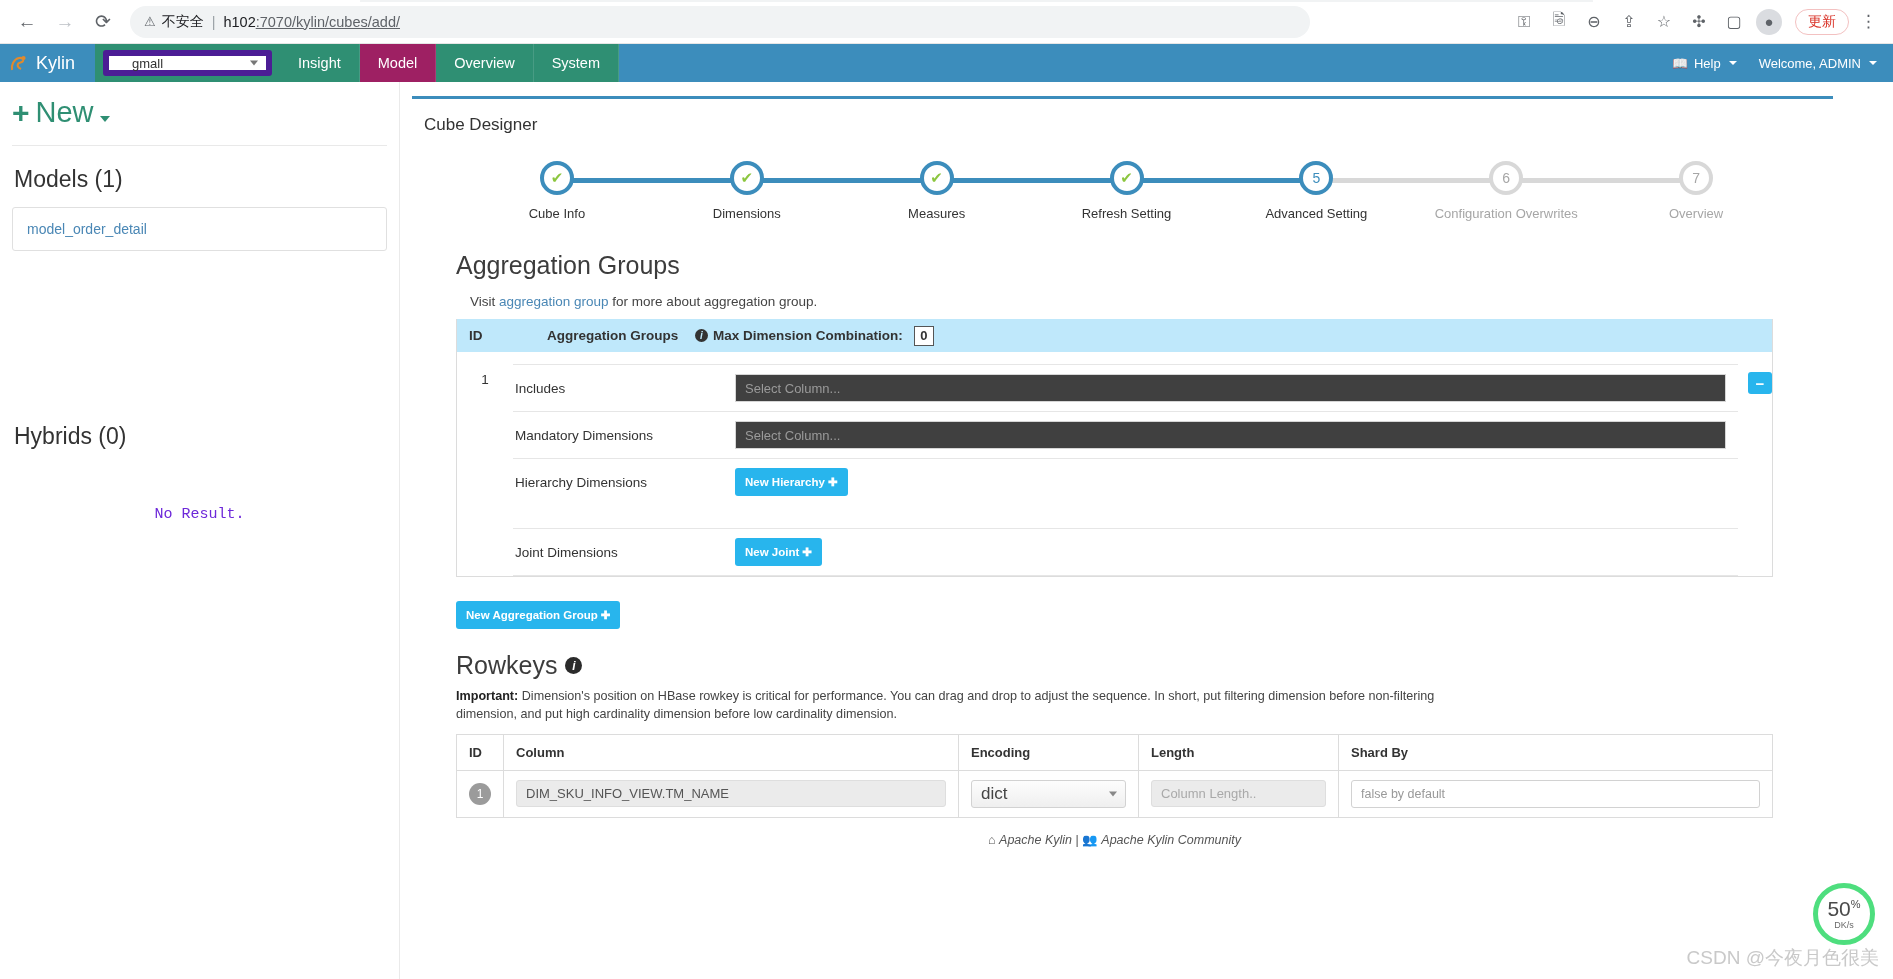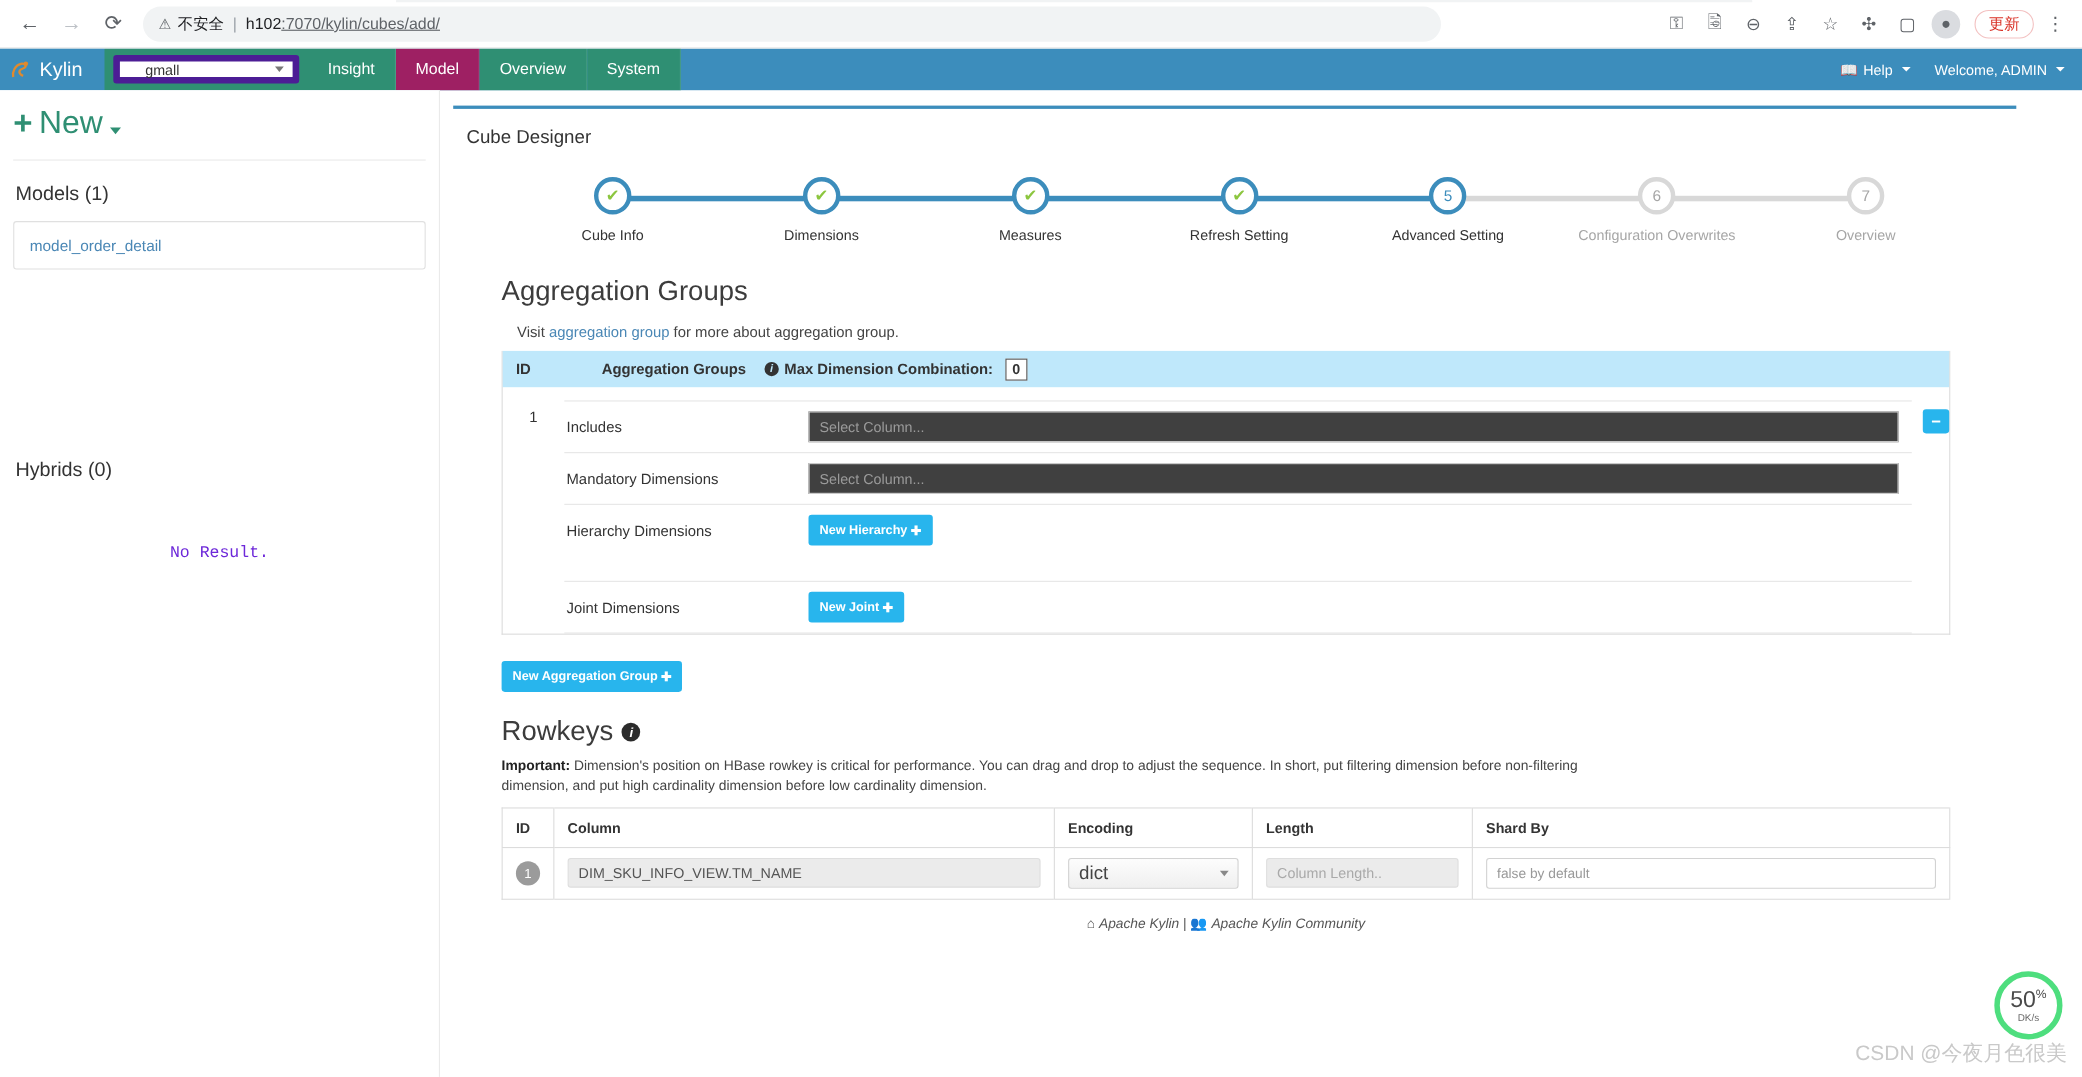--- a/index.html
+++ b/index.html
@@ -113,21 +113,21 @@
   .new-btn {
     display: flex; align-items: center; gap: 6px;
     color: #2f8f73; font-size: 29px; padding: 14px 0 16px 0; cursor: pointer;
   }
   .new-plus { font-weight: 700; font-size: 30px; line-height: 1; }
   .new-caret {
     border-left: 5px solid transparent; border-right: 5px solid transparent;
     border-top: 6px solid #2f8f73; margin-top: 12px;
   }
   .sb-divider { height: 1px; background: #e9e9e9; }
-  .sb-heading { font-size: 18px; color: #333; padding: 20px 0 14px 2px; }
+  .sb-heading { font-size: 23px; color: #333; padding: 20px 0 14px 2px; }
   .model-card {
     border: 1px solid #e0e0e0; border-radius: 3px;
     padding: 13px 14px; font-size: 14px; color: #4a87b5; cursor: pointer;
     background: #fff;
   }
   .sb-spacer { height: 152px; }
   .no-result {
     text-align: center; color: #6d28d9; font-size: 15px; padding-top: 42px; font-family: Liberation Mono, monospace;
   }
 

